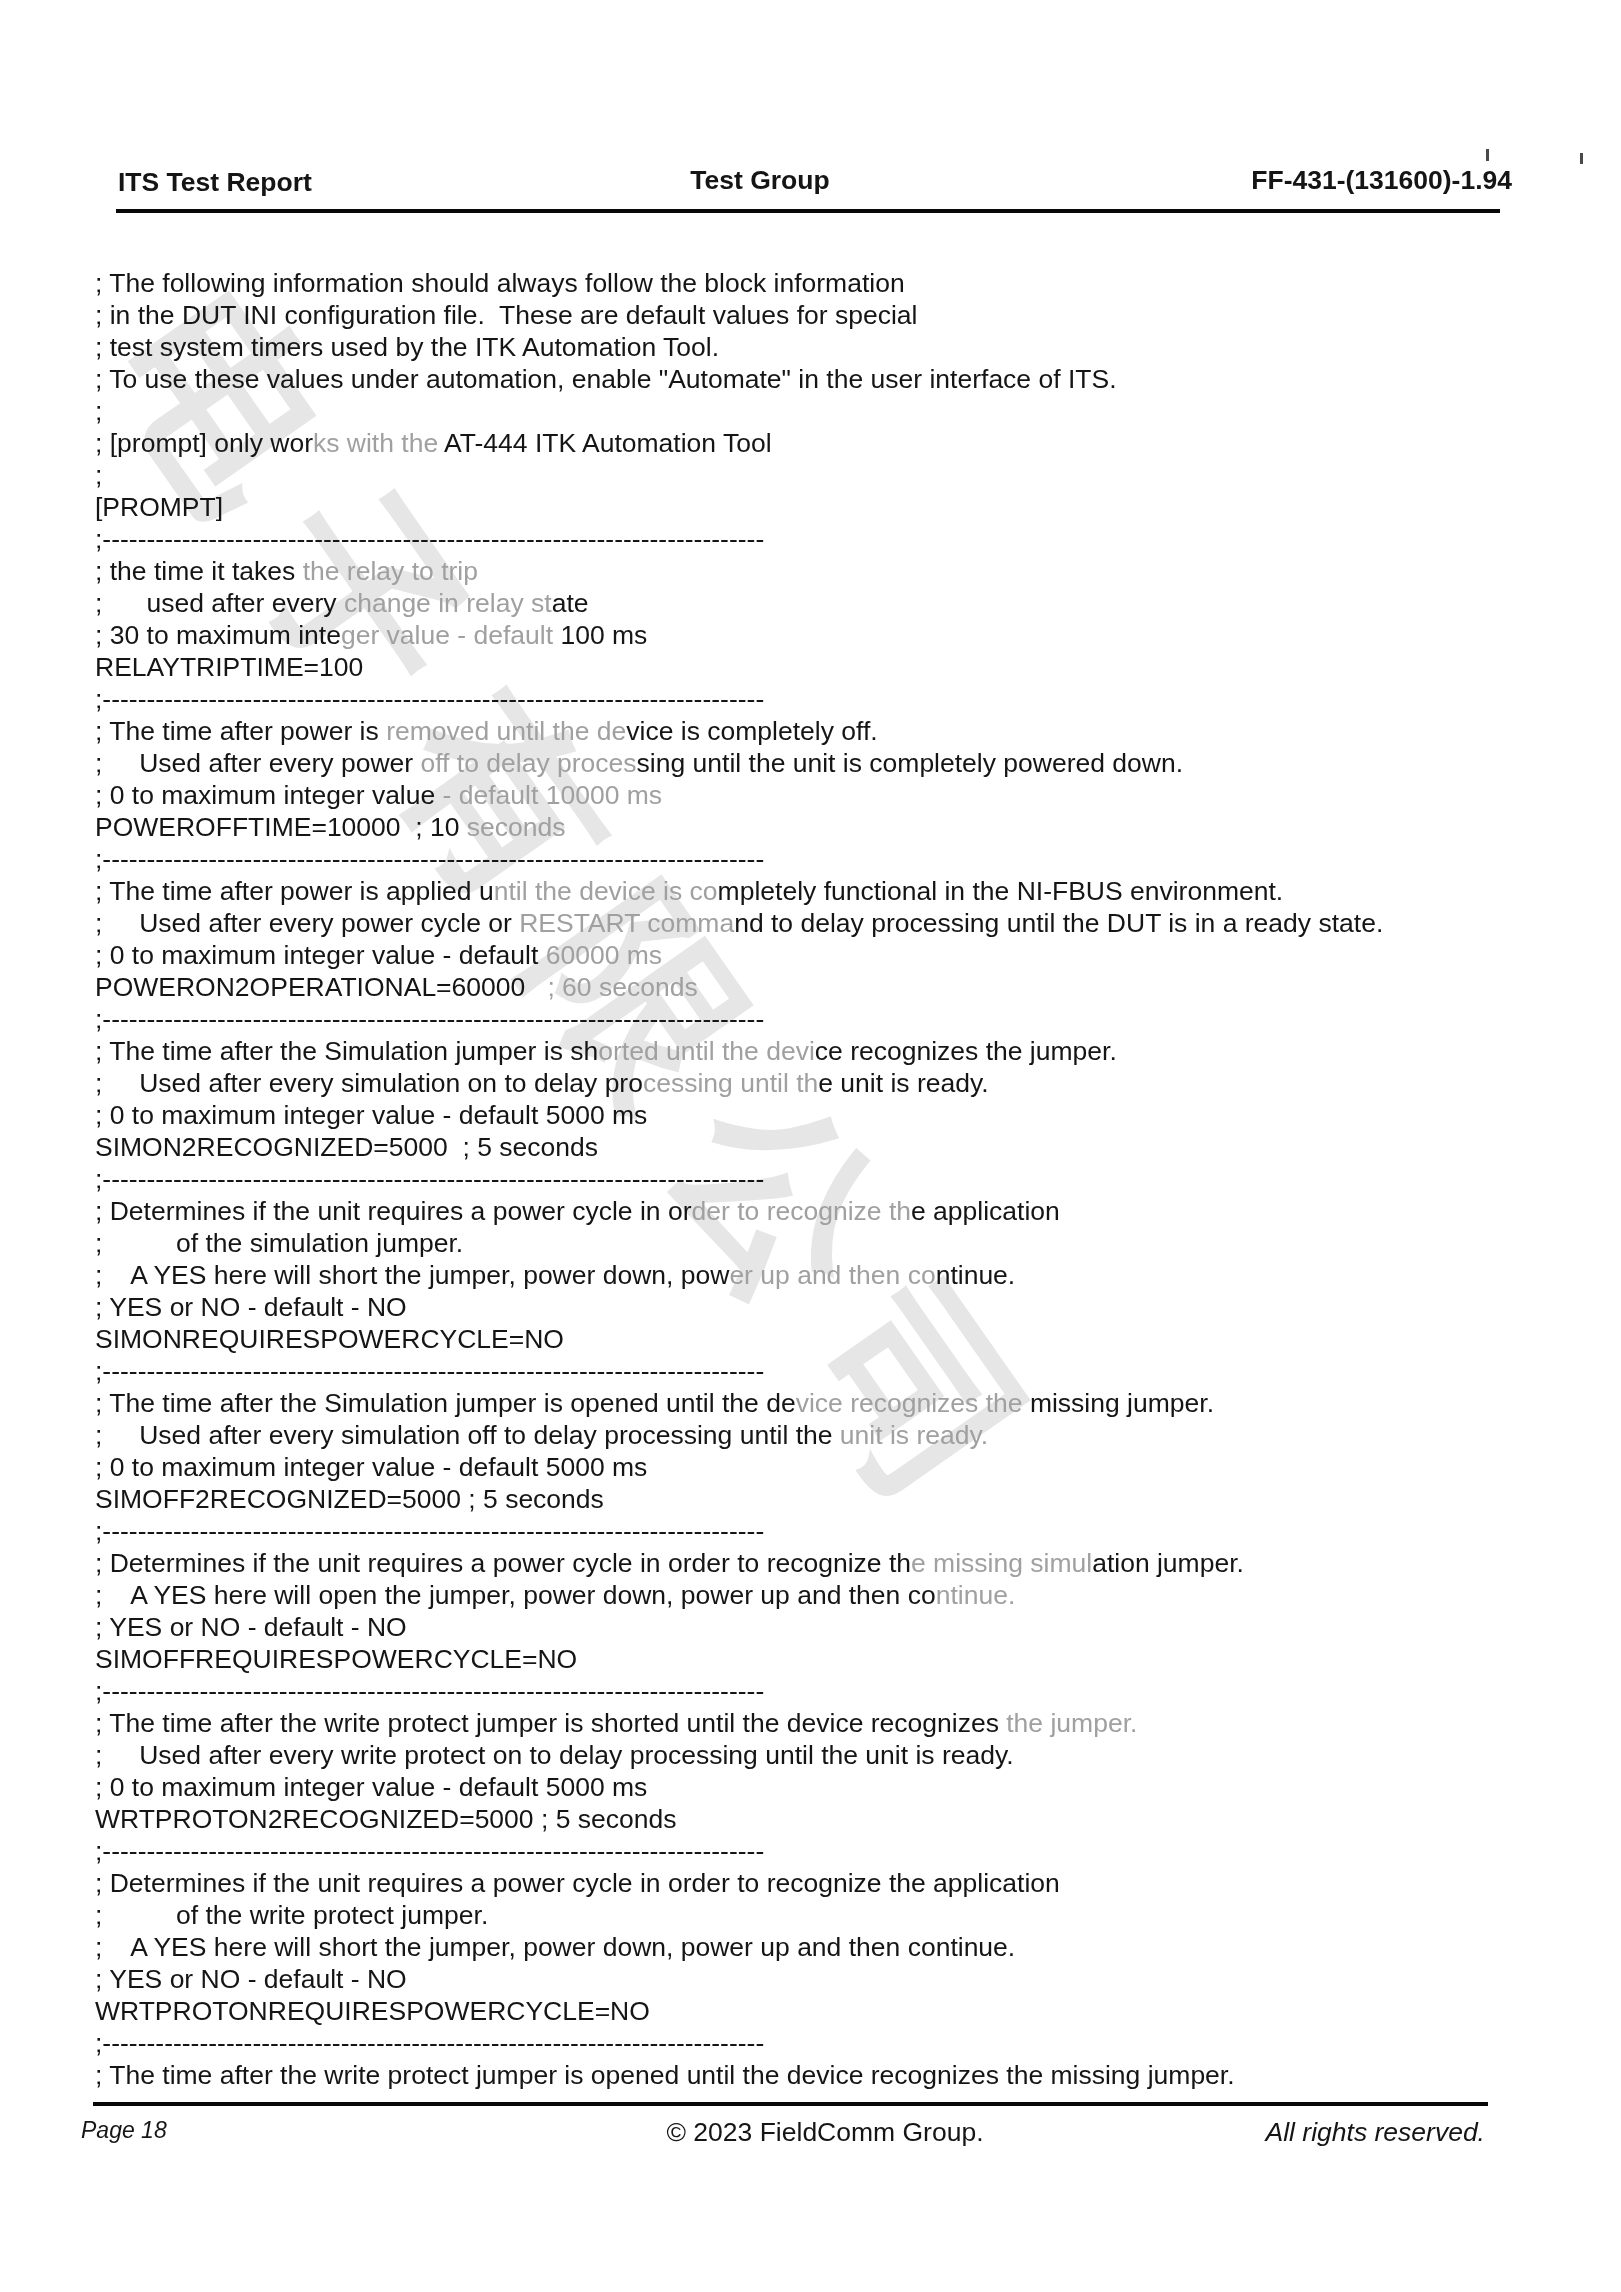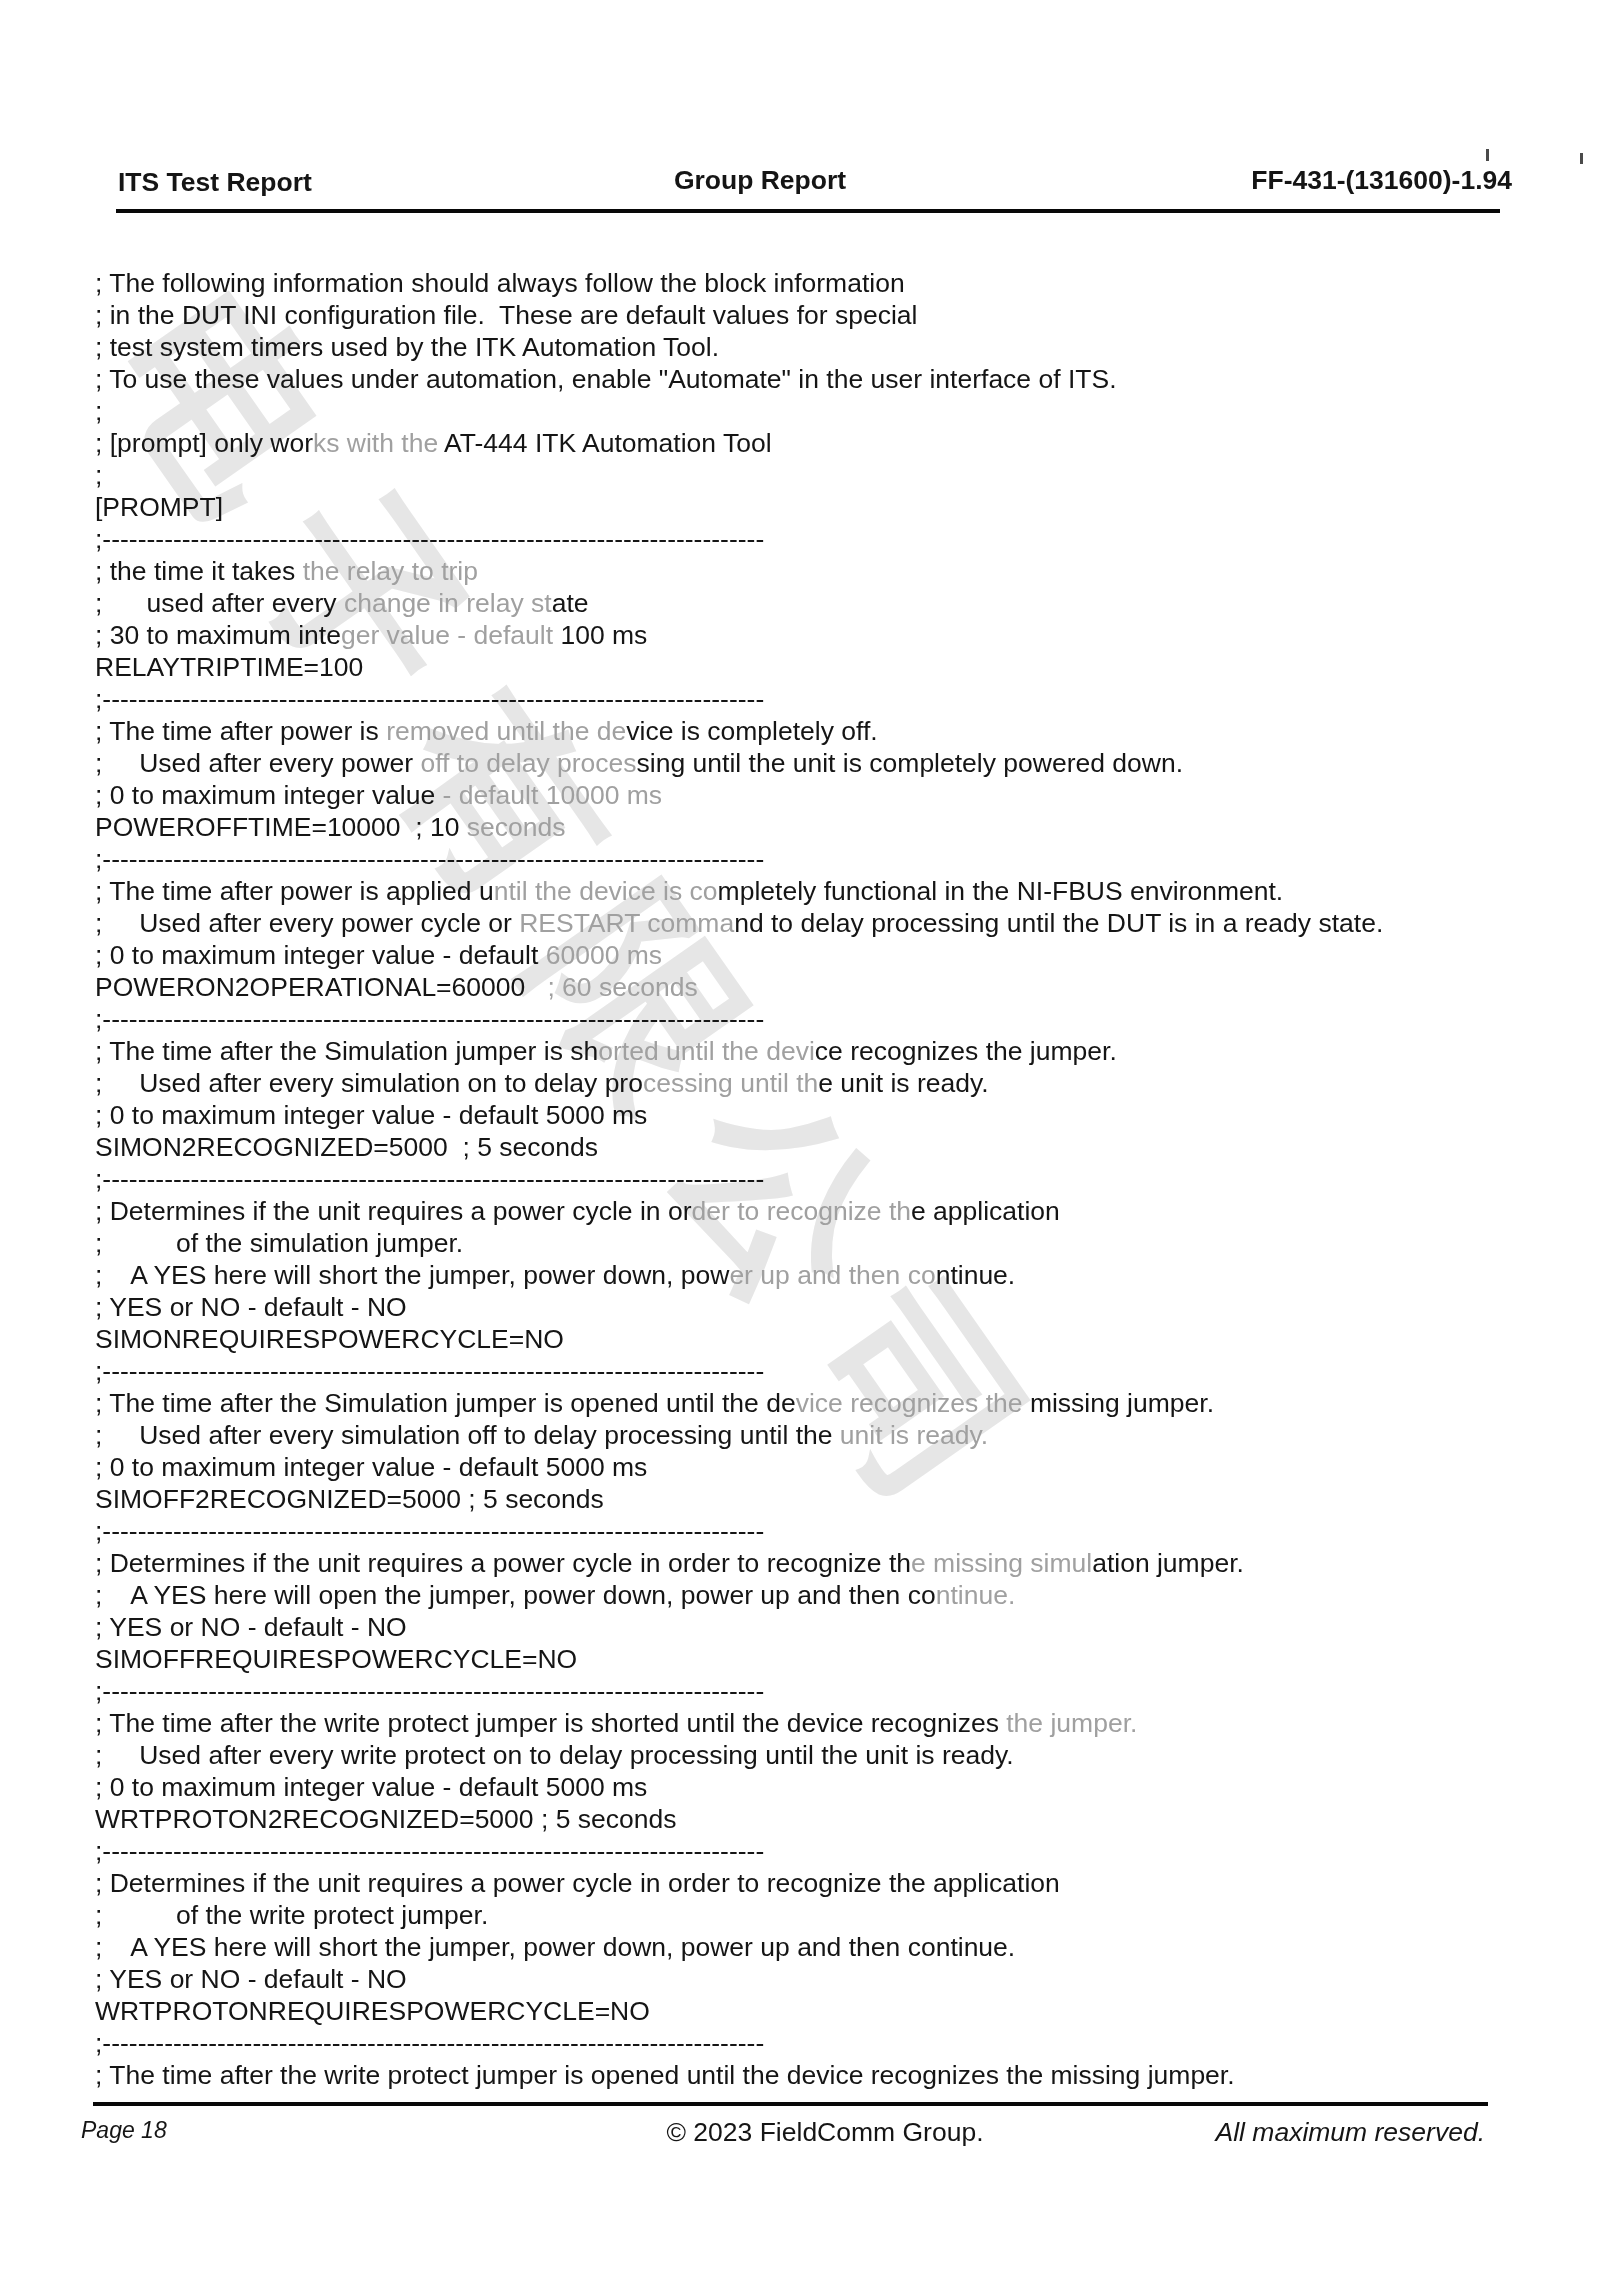--- a/index.html
+++ b/index.html
@@ -48,30 +48,30 @@
   .ftr-left{position:absolute;left:81px;top:2117px;font-size:23px;font-style:italic;}
   .ftr-center{position:absolute;left:825px;top:2117px;transform:translateX(-50%);font-size:26.5px;}
   .ftr-right{position:absolute;right:136px;top:2117px;font-size:26.5px;font-style:italic;}
 </style>
 </head>
 <body>
 
 <div class="page">
 
   <div class="hdr-left">ITS Test Report</div>
-  <div class="hdr-center">Group Report</div>
+  <div class="hdr-center">Test Group</div>
   <div class="hdr-right">FF-431-(131600)-1.94</div>
   <div class="hdr-rule"></div>
 
   <div class="speck speck1"></div>
   <div class="speck speck2"></div>
 
   <div class="watermark">电子有限公司</div>
 
   <div class="code" id="code"><div class="cl"><span>; The following information should always follow the block information</span></div><div class="cl"><span>; in the DUT INI configuration file.  These are default values for special</span></div><div class="cl"><span>; test system timers used by the ITK Automation Tool.</span></div><div class="cl"><span>; To use these values under automation, enable "Automate" in the user interface of ITS.</span></div><div class="cl"><span>;</span></div><div class="cl"><span>; [prompt] only wor</span><span class="fade">ks with the </span><span>AT-444 ITK Automation Tool</span></div><div class="cl"><span>;</span></div><div class="cl"><span>[PROMPT]</span></div><div class="cl"><span>;---------------------------------------------------------------------------</span></div><div class="cl"><span>; the time it takes </span><span class="fade">the relay to trip</span></div><div class="cl"><span>;      used after every </span><span class="fade">change in relay st</span><span>ate</span></div><div class="cl"><span>; 30 to maximum inte</span><span class="fade">ger value - default </span><span>100 ms</span></div><div class="cl"><span>RELAYTRIPTIME=100</span></div><div class="cl"><span>;---------------------------------------------------------------------------</span></div><div class="cl"><span>; The time after power is </span><span class="fade">removed until the de</span><span>vice is completely off.</span></div><div class="cl"><span>;     Used after every power </span><span class="fade">off to delay proces</span><span>sing until the unit is completely powered down.</span></div><div class="cl"><span>; 0 to maximum integer value </span><span class="fade">- default 10000 ms</span></div><div class="cl"><span>POWEROFFTIME=10000  ; 10 </span><span class="fade">seconds</span></div><div class="cl"><span>;---------------------------------------------------------------------------</span></div><div class="cl"><span>; The time after power is applied u</span><span class="fade">ntil the device is co</span><span>mpletely functional in the NI-FBUS environment.</span></div><div class="cl"><span>;     Used after every power cycle or </span><span class="fade">RESTART comma</span><span>nd to delay processing until the DUT is in a ready state.</span></div><div class="cl"><span>; 0 to maximum integer value - default </span><span class="fade">60000 ms</span></div><div class="cl"><span>POWERON2OPERATIONAL=60000   </span><span class="fade">; 60 seconds</span></div><div class="cl"><span>;---------------------------------------------------------------------------</span></div><div class="cl"><span>; The time after the Simulation jumper is sh</span><span class="fade">orted until the devi</span><span>ce recognizes the jumper.</span></div><div class="cl"><span>;     Used after every simulation on to delay pro</span><span class="fade">cessing until th</span><span>e unit is ready.</span></div><div class="cl"><span>; 0 to maximum integer value - default 5000 ms</span></div><div class="cl"><span>SIMON2RECOGNIZED=5000  ; 5 seconds</span></div><div class="cl"><span>;---------------------------------------------------------------------------</span></div><div class="cl"><span>; Determines if the unit requires a power cycle in or</span><span class="fade">der to recognize th</span><span>e application</span></div><div class="cl"><span>;          of the simulation jumper.</span></div><div class="cl"><span>;    A YES here will short the jumper, power down, pow</span><span class="fade">er up and then co</span><span>ntinue.</span></div><div class="cl"><span>; YES or NO - default - NO</span></div><div class="cl"><span>SIMONREQUIRESPOWERCYCLE=NO</span></div><div class="cl"><span>;---------------------------------------------------------------------------</span></div><div class="cl"><span>; The time after the Simulation jumper is opened until the de</span><span class="fade">vice recognizes the </span><span>missing jumper.</span></div><div class="cl"><span>;     Used after every simulation off to delay processing until the </span><span class="fade">unit is ready.</span></div><div class="cl"><span>; 0 to maximum integer value - default 5000 ms</span></div><div class="cl"><span>SIMOFF2RECOGNIZED=5000 ; 5 seconds</span></div><div class="cl"><span>;---------------------------------------------------------------------------</span></div><div class="cl"><span>; Determines if the unit requires a power cycle in order to recognize th</span><span class="fade">e missing simul</span><span>ation jumper.</span></div><div class="cl"><span>;    A YES here will open the jumper, power down, power up and then co</span><span class="fade">ntinue.</span></div><div class="cl"><span>; YES or NO - default - NO</span></div><div class="cl"><span>SIMOFFREQUIRESPOWERCYCLE=NO</span></div><div class="cl"><span>;---------------------------------------------------------------------------</span></div><div class="cl"><span>; The time after the write protect jumper is shorted until the device recognizes </span><span class="fade">the jumper.</span></div><div class="cl"><span>;     Used after every write protect on to delay processing until the unit is ready.</span></div><div class="cl"><span>; 0 to maximum integer value - default 5000 ms</span></div><div class="cl"><span>WRTPROTON2RECOGNIZED=5000 ; 5 seconds</span></div><div class="cl"><span>;---------------------------------------------------------------------------</span></div><div class="cl"><span>; Determines if the unit requires a power cycle in order to recognize the application</span></div><div class="cl"><span>;          of the write protect jumper.</span></div><div class="cl"><span>;    A YES here will short the jumper, power down, power up and then continue.</span></div><div class="cl"><span>; YES or NO - default - NO</span></div><div class="cl"><span>WRTPROTONREQUIRESPOWERCYCLE=NO</span></div><div class="cl"><span>;---------------------------------------------------------------------------</span></div><div class="cl"><span>; The time after the write protect jumper is opened until the device recognizes the missing jumper.</span></div></div>
 
   <div class="ftr-rule"></div>
   <div class="ftr-left">Page 18</div>
   <div class="ftr-center">© 2023 FieldComm Group.</div>
-  <div class="ftr-right">All maximum reserved.</div>
+  <div class="ftr-right">All rights reserved.</div>
 
 </div>
 
 
 </body></html>

